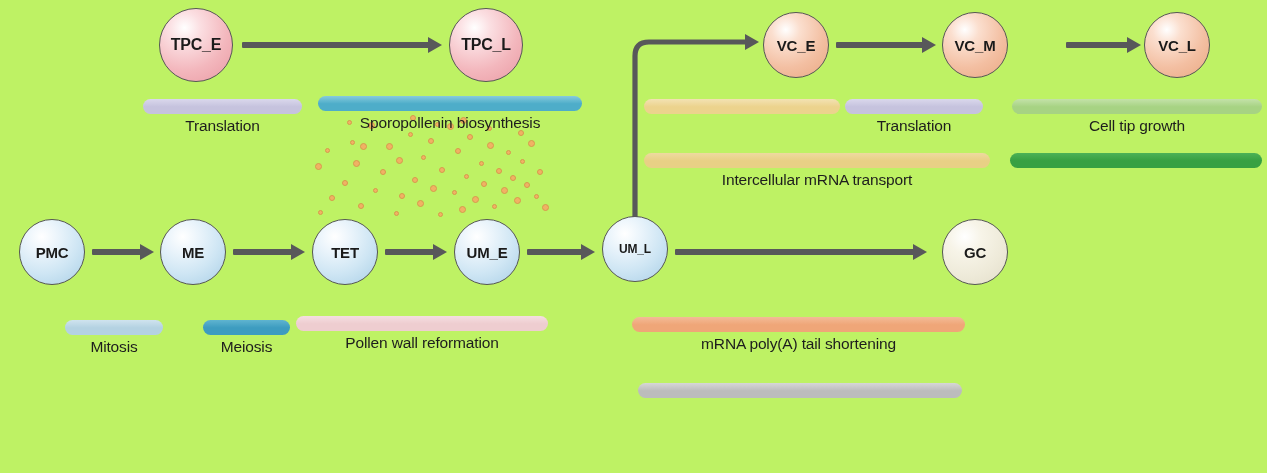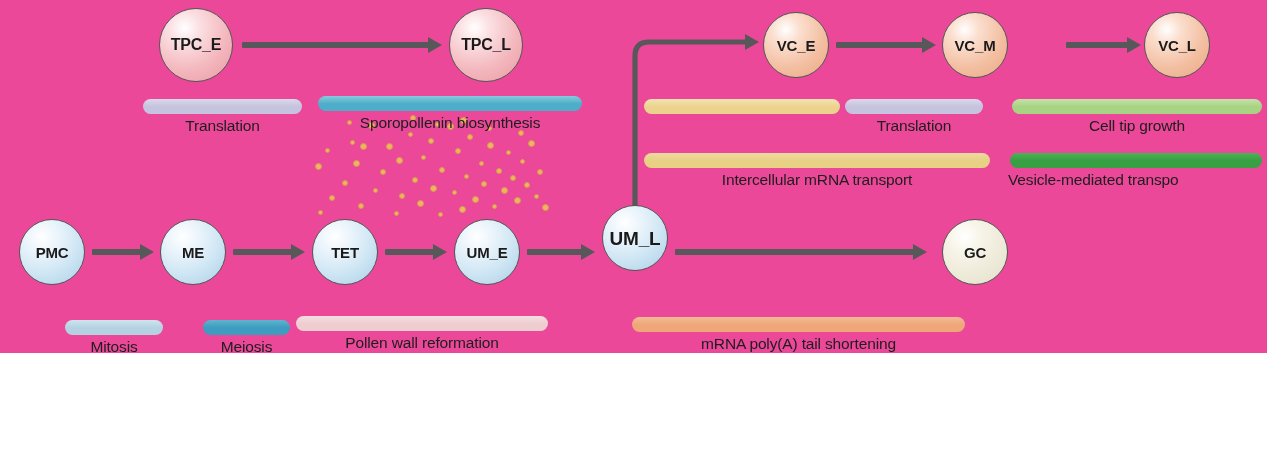--- a/index.html
+++ b/index.html
@@ -4,22 +4,22 @@
 <title>Pollen Development Pathway Diagram</title>
 <style>
   html,body{margin:0;padding:0;background:#ffffff;}
   body{
     font-family:"Liberation Sans", sans-serif;
     -webkit-font-smoothing:antialiased;
   }
   #canvas{
     position:relative;
     width:1267px;
-    height:353px;
-    background:#ec4899;
+    height:473px;
+    background:#bef264;
     overflow:hidden;
   }
   
   .node{
     position:absolute;
     border-radius:50%;
     display:flex;
     align-items:center;
     justify-content:center;
     box-sizing:border-box;
@@ -217,21 +217,21 @@
       </div>
       <div class="node node-blue" style="left: 160px; top: 219px; width: 66px; height: 66px; font-size: 15px;">
         <span>ME</span>
       </div>
       <div class="node node-blue" style="left: 312px; top: 219px; width: 66px; height: 66px; font-size: 15px;">
         <span>TET</span>
       </div>
       <div class="node node-blue" style="left: 454px; top: 219px; width: 66px; height: 66px; font-size: 15px;">
         <span>UM_E</span>
       </div>
-      <div class="node node-blue" style="left: 602px; top: 205px; width: 66px; height: 66px; font-size: 19px; justify-content: center;">
+      <div class="node node-blue" style="left: 602px; top: 216px; width: 66px; height: 66px; font-size: 12px; justify-content: center;">
         <span>UM_L</span>
       </div>
       <div class="node node-cream" style="left: 942px; top: 219px; width: 66px; height: 66px; font-size: 15px;">
         <span>GC</span>
       </div>
     </div>
   <div id="layer-bars">
       <div class="bar-group" style="left: 143px; top: 99px;">
         <div class="bar" style="width: 159px; margin-left: 0px; background: linear-gradient(rgb(218, 216, 236) 0%, rgb(198, 195, 222) 52%, rgb(198, 195, 222) 100%);"></div>
         <div class="bar-label" style="width: 159px;">Translation</div>
@@ -250,21 +250,20 @@
       <div class="bar-group" style="left: 1012px; top: 99px;">
         <div class="bar" style="width: 250px; margin-left: 0px; background: linear-gradient(rgb(196, 226, 169) 0%, rgb(167, 211, 131) 52%, rgb(167, 211, 131) 100%);"></div>
         <div class="bar-label" style="width: 250px;">Cell tip growth</div>
       </div>
       <div class="bar-group" style="left: 644px; top: 153px;">
         <div class="bar" style="width: 346px; margin-left: 0px; background: linear-gradient(rgb(238, 218, 159) 0%, rgb(232, 208, 133) 52%, rgb(232, 208, 133) 100%);"></div>
         <div class="bar-label" style="width: 346px;">Intercellular mRNA transport</div>
       </div>
       <div class="bar-group" style="left: 1008px; top: 153px;">
         <div class="bar" style="width: 252px; margin-left: 2px; background: linear-gradient(rgb(76, 178, 86) 0%, rgb(55, 160, 66) 52%, rgb(55, 160, 66) 100%);"></div>
-        <div class="bar-label clip" style="width: 256px;">Vesicle-mediated transpo</div>
       </div>
       <div class="bar-group" style="left: 65px; top: 320px;">
         <div class="bar" style="width: 98px; margin-left: 0px; background: linear-gradient(rgb(207, 227, 238) 0%, rgb(180, 210, 226) 52%, rgb(180, 210, 226) 100%);"></div>
         <div class="bar-label" style="width: 98px;">Mitosis</div>
       </div>
       <div class="bar-group" style="left: 203px; top: 320px;">
         <div class="bar" style="width: 87px; margin-left: 0px; background: linear-gradient(rgb(95, 180, 208) 0%, rgb(61, 156, 192) 52%, rgb(61, 156, 192) 100%);"></div>
         <div class="bar-label" style="width: 87px;">Meiosis</div>
       </div>
       <div class="bar-group" style="left: 296px; top: 316px;">

